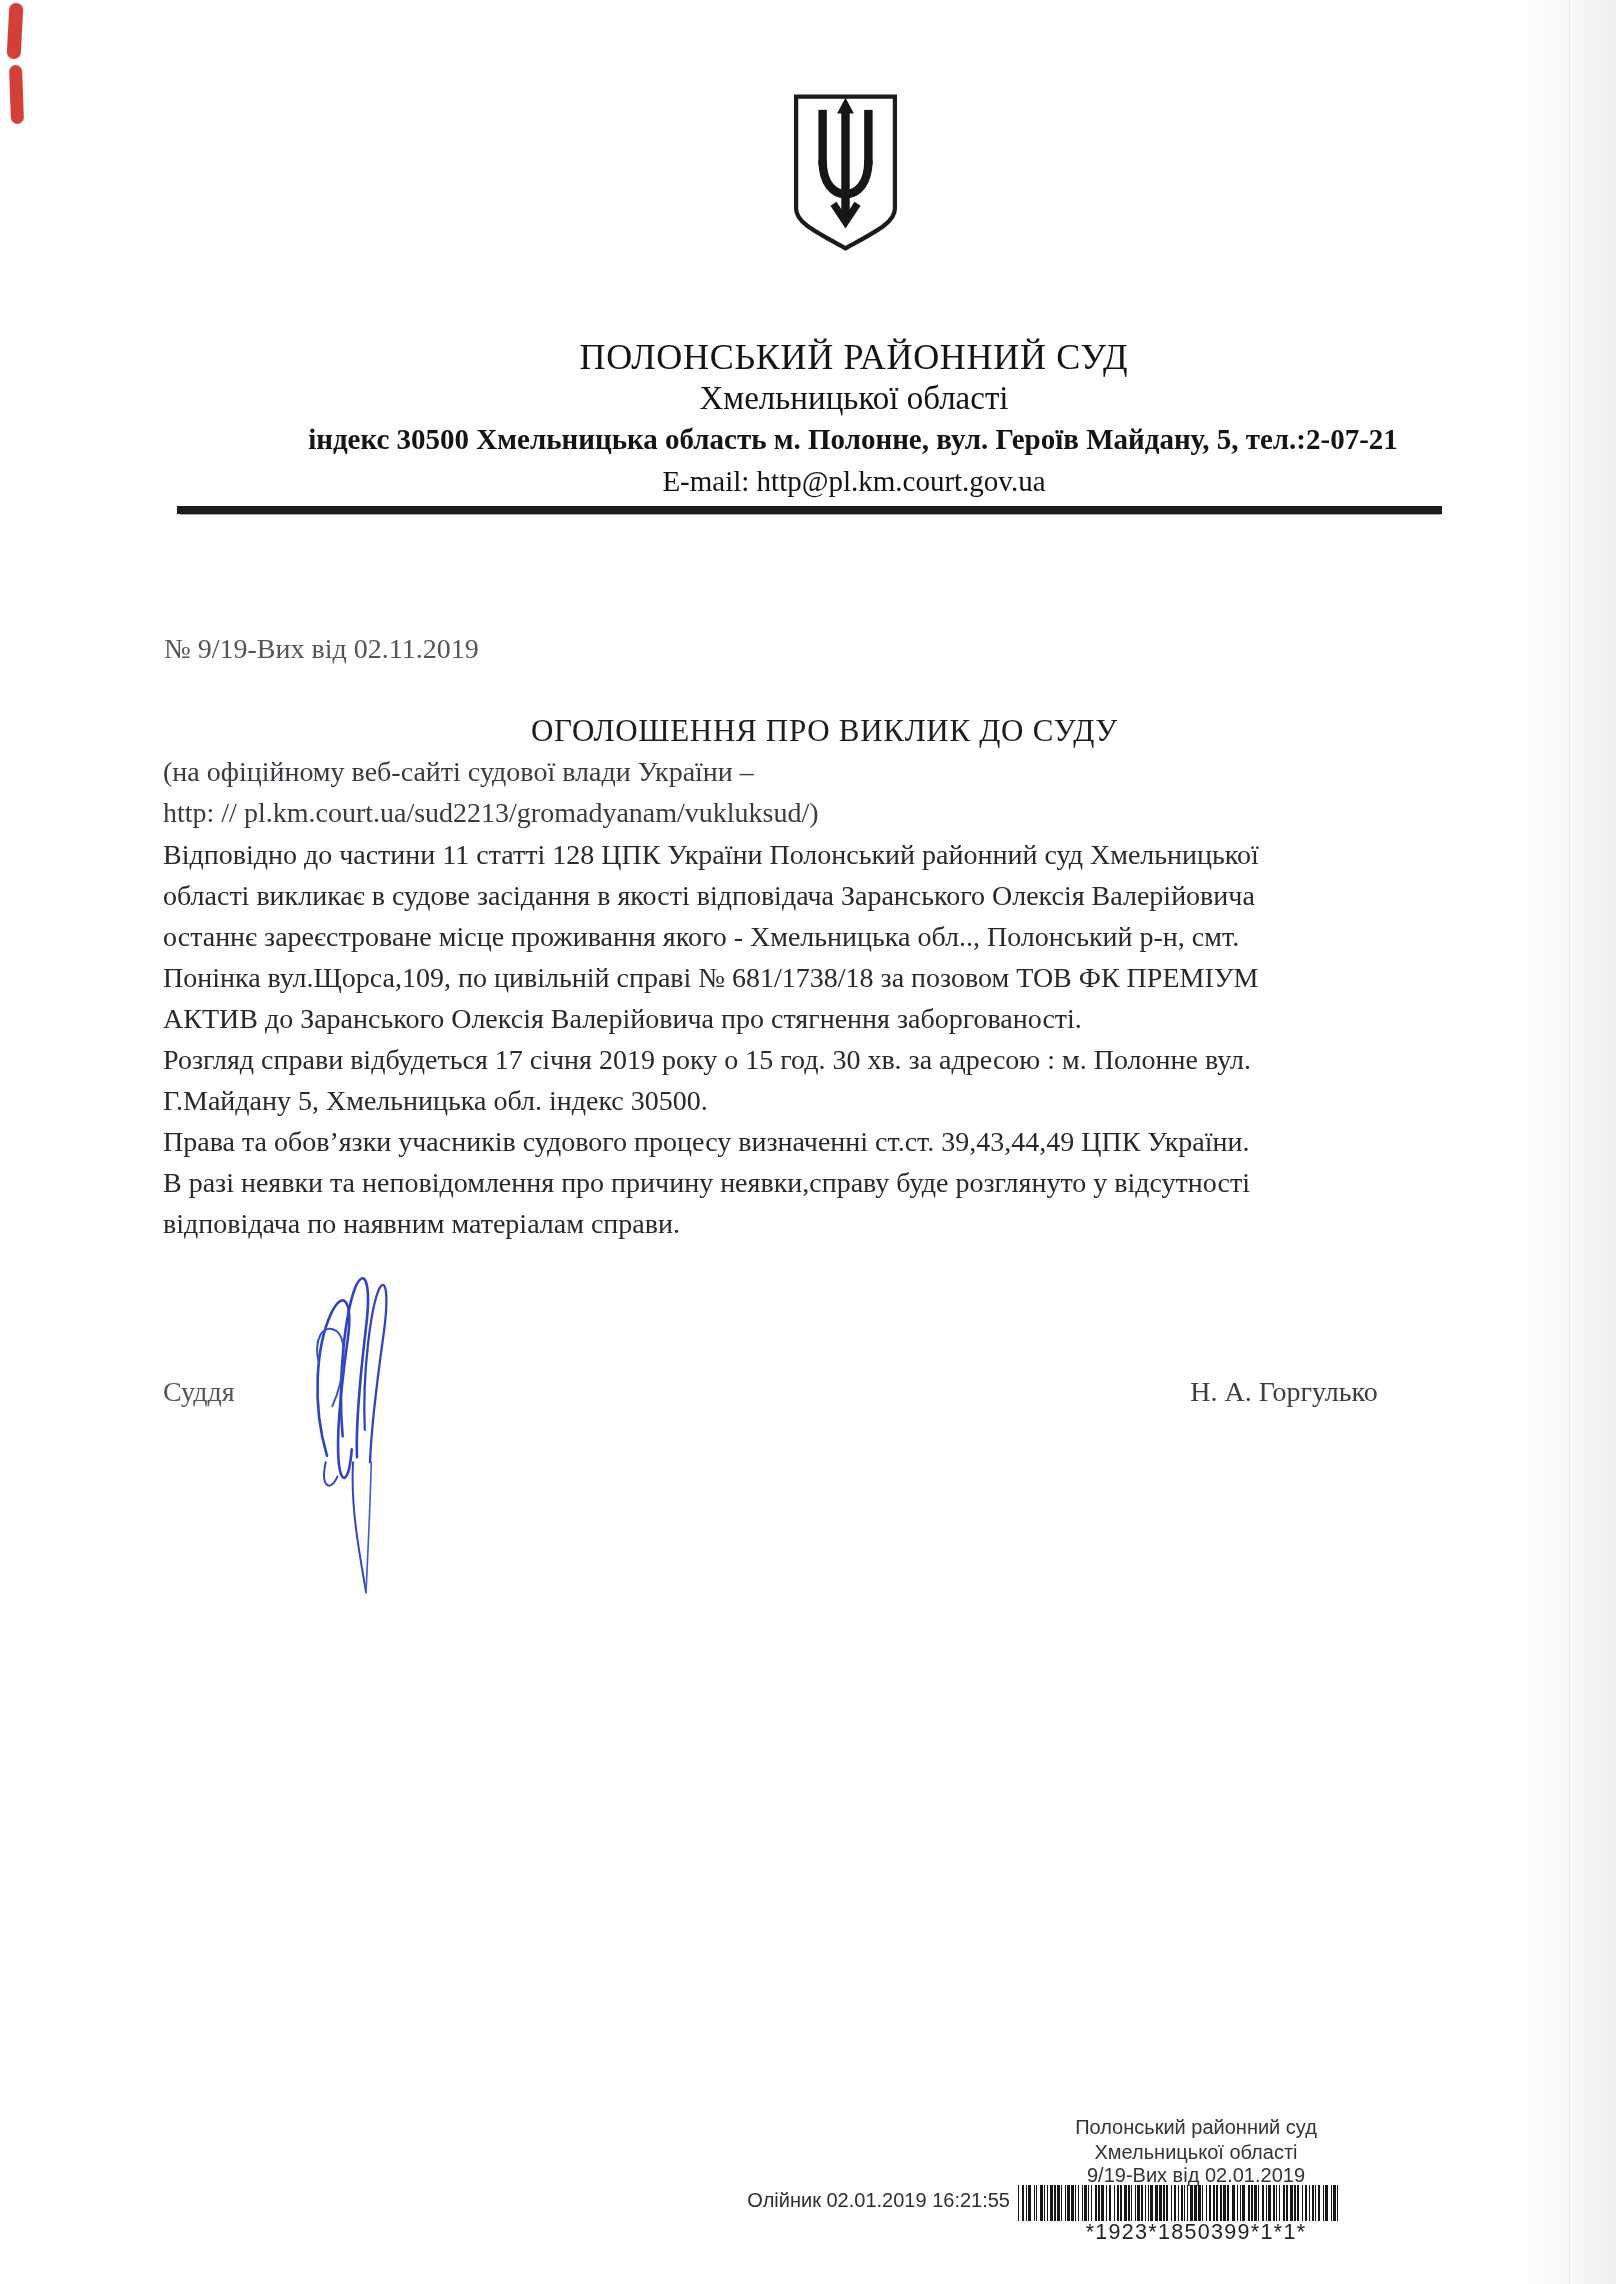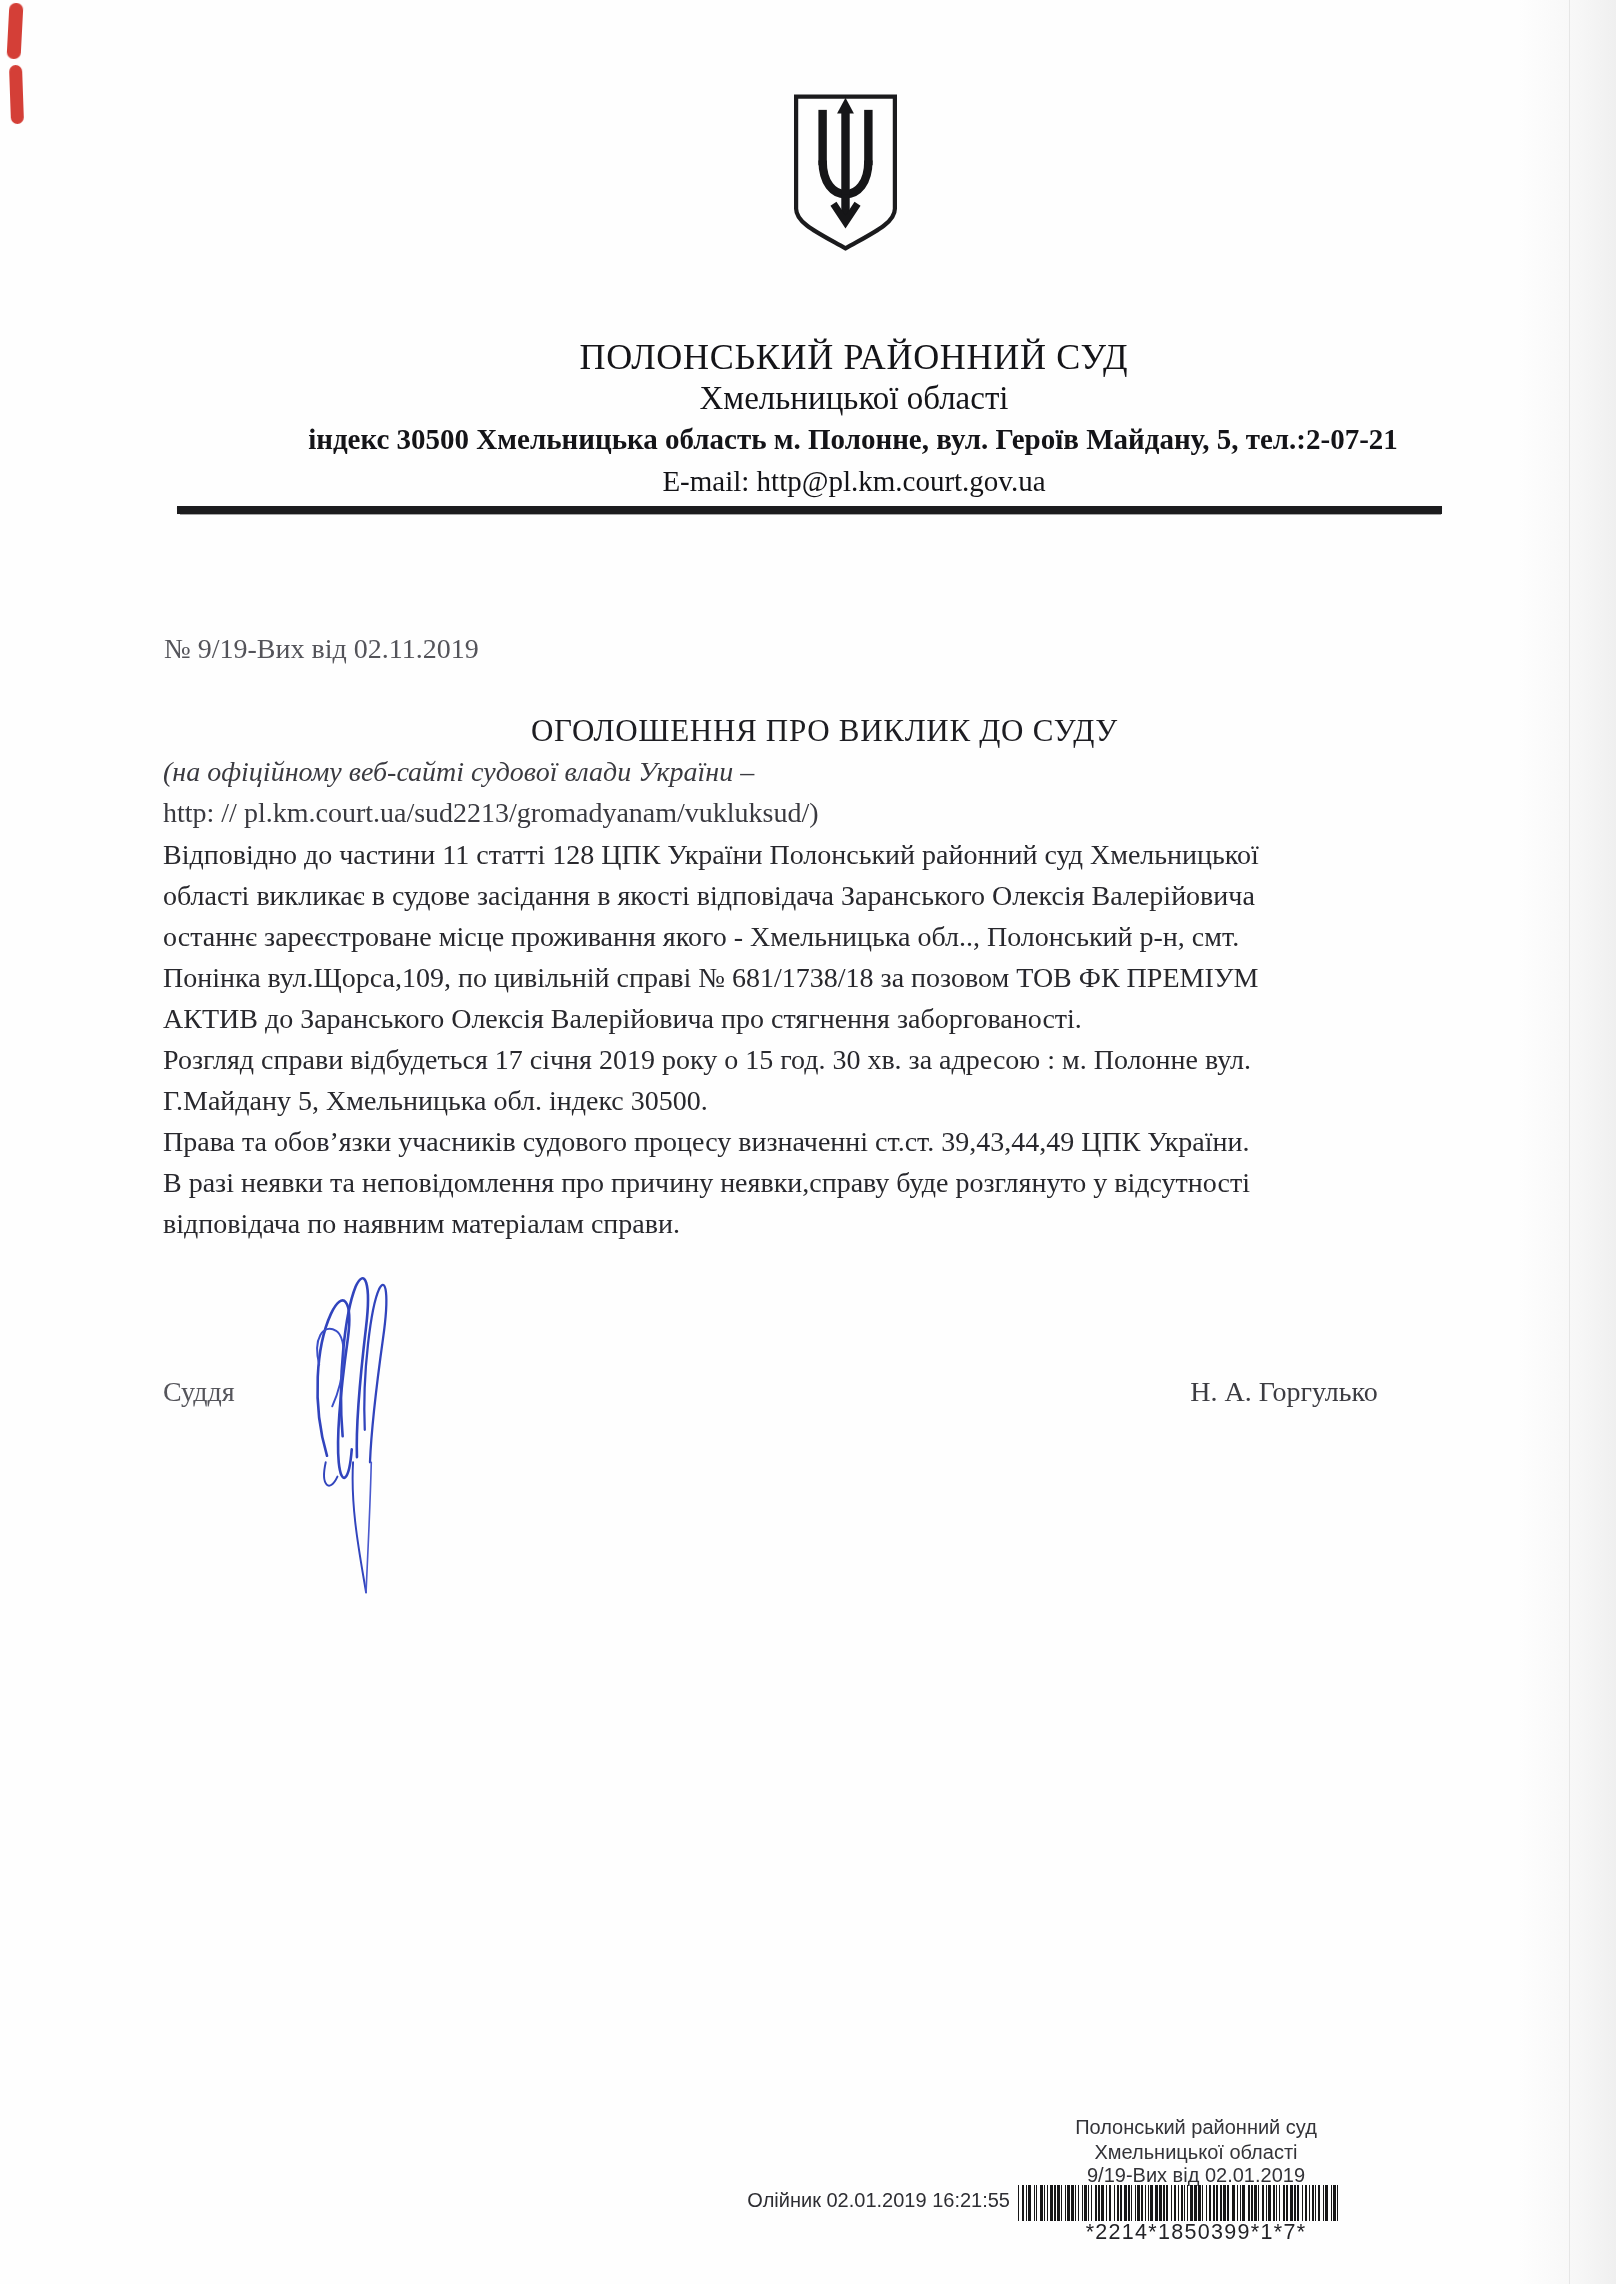--- a/index.html
+++ b/index.html
@@ -26,21 +26,21 @@
   .hdr-address{top:423px;left:195px;width:1316px;font-size:29px;font-weight:bold;}
   .hdr-email{top:465px;font-size:29px;}
   .rule{position:absolute;left:177px;top:506px;width:1265px;height:7.8px;background:#1c1c1e;
     box-shadow:0 0.7px 0.7px rgba(0,0,0,.35);}
 
   .refnum{position:absolute;left:164px;top:633px;font-size:28px;color:#54545a;white-space:nowrap;}
 
   .doc-title{position:absolute;left:173px;top:713px;width:1303px;text-align:center;
     font-size:31px;color:#1d1d22;letter-spacing:0.7px;white-space:nowrap;}
   .site-line{position:absolute;left:163px;font-size:28px;color:#3a3a40;white-space:nowrap;}
-  .site-1{top:756px;font-style:italic;}
+  .site-1{top:756px;}
   .site-2{top:797px;}
 
   .body-text{position:absolute;left:163px;top:834px;width:1303px;}
   .bline{font-size:28px;line-height:41px;color:#28282d;white-space:nowrap;}
 
   .judge-label{position:absolute;left:163px;top:1376px;font-size:28px;color:#55555b;}
   .judge-name{position:absolute;left:1121px;top:1376px;width:326px;text-align:center;
     font-size:28px;color:#3c3c42;white-space:nowrap;}
   .signature{position:absolute;left:280px;top:1267px;width:137px;height:332px;}
 
@@ -211,16 +211,16 @@
       <b style="width:1.3px;margin-right:2.6px"></b>
       <b style="width:1.3px;margin-right:1.3px"></b>
       <b style="width:1.3px;margin-right:1.3px"></b>
       <b style="width:2.6px;margin-right:2.6px"></b>
       <b style="width:1.3px;margin-right:1.3px"></b>
       <b style="width:2.6px;margin-right:2.6px"></b>
       <b style="width:1.3px;margin-right:1.3px"></b>
       <b style="width:2.6px;margin-right:1.3px"></b>
       <b style="width:1.3px;margin-right:2.6px"></b>
     </div>
-  <div class="barcode-value">*2214*1850399*1*7*</div>
+  <div class="barcode-value">*1923*1850399*1*1*</div>
 
 </div>
 
 
 </body></html>

